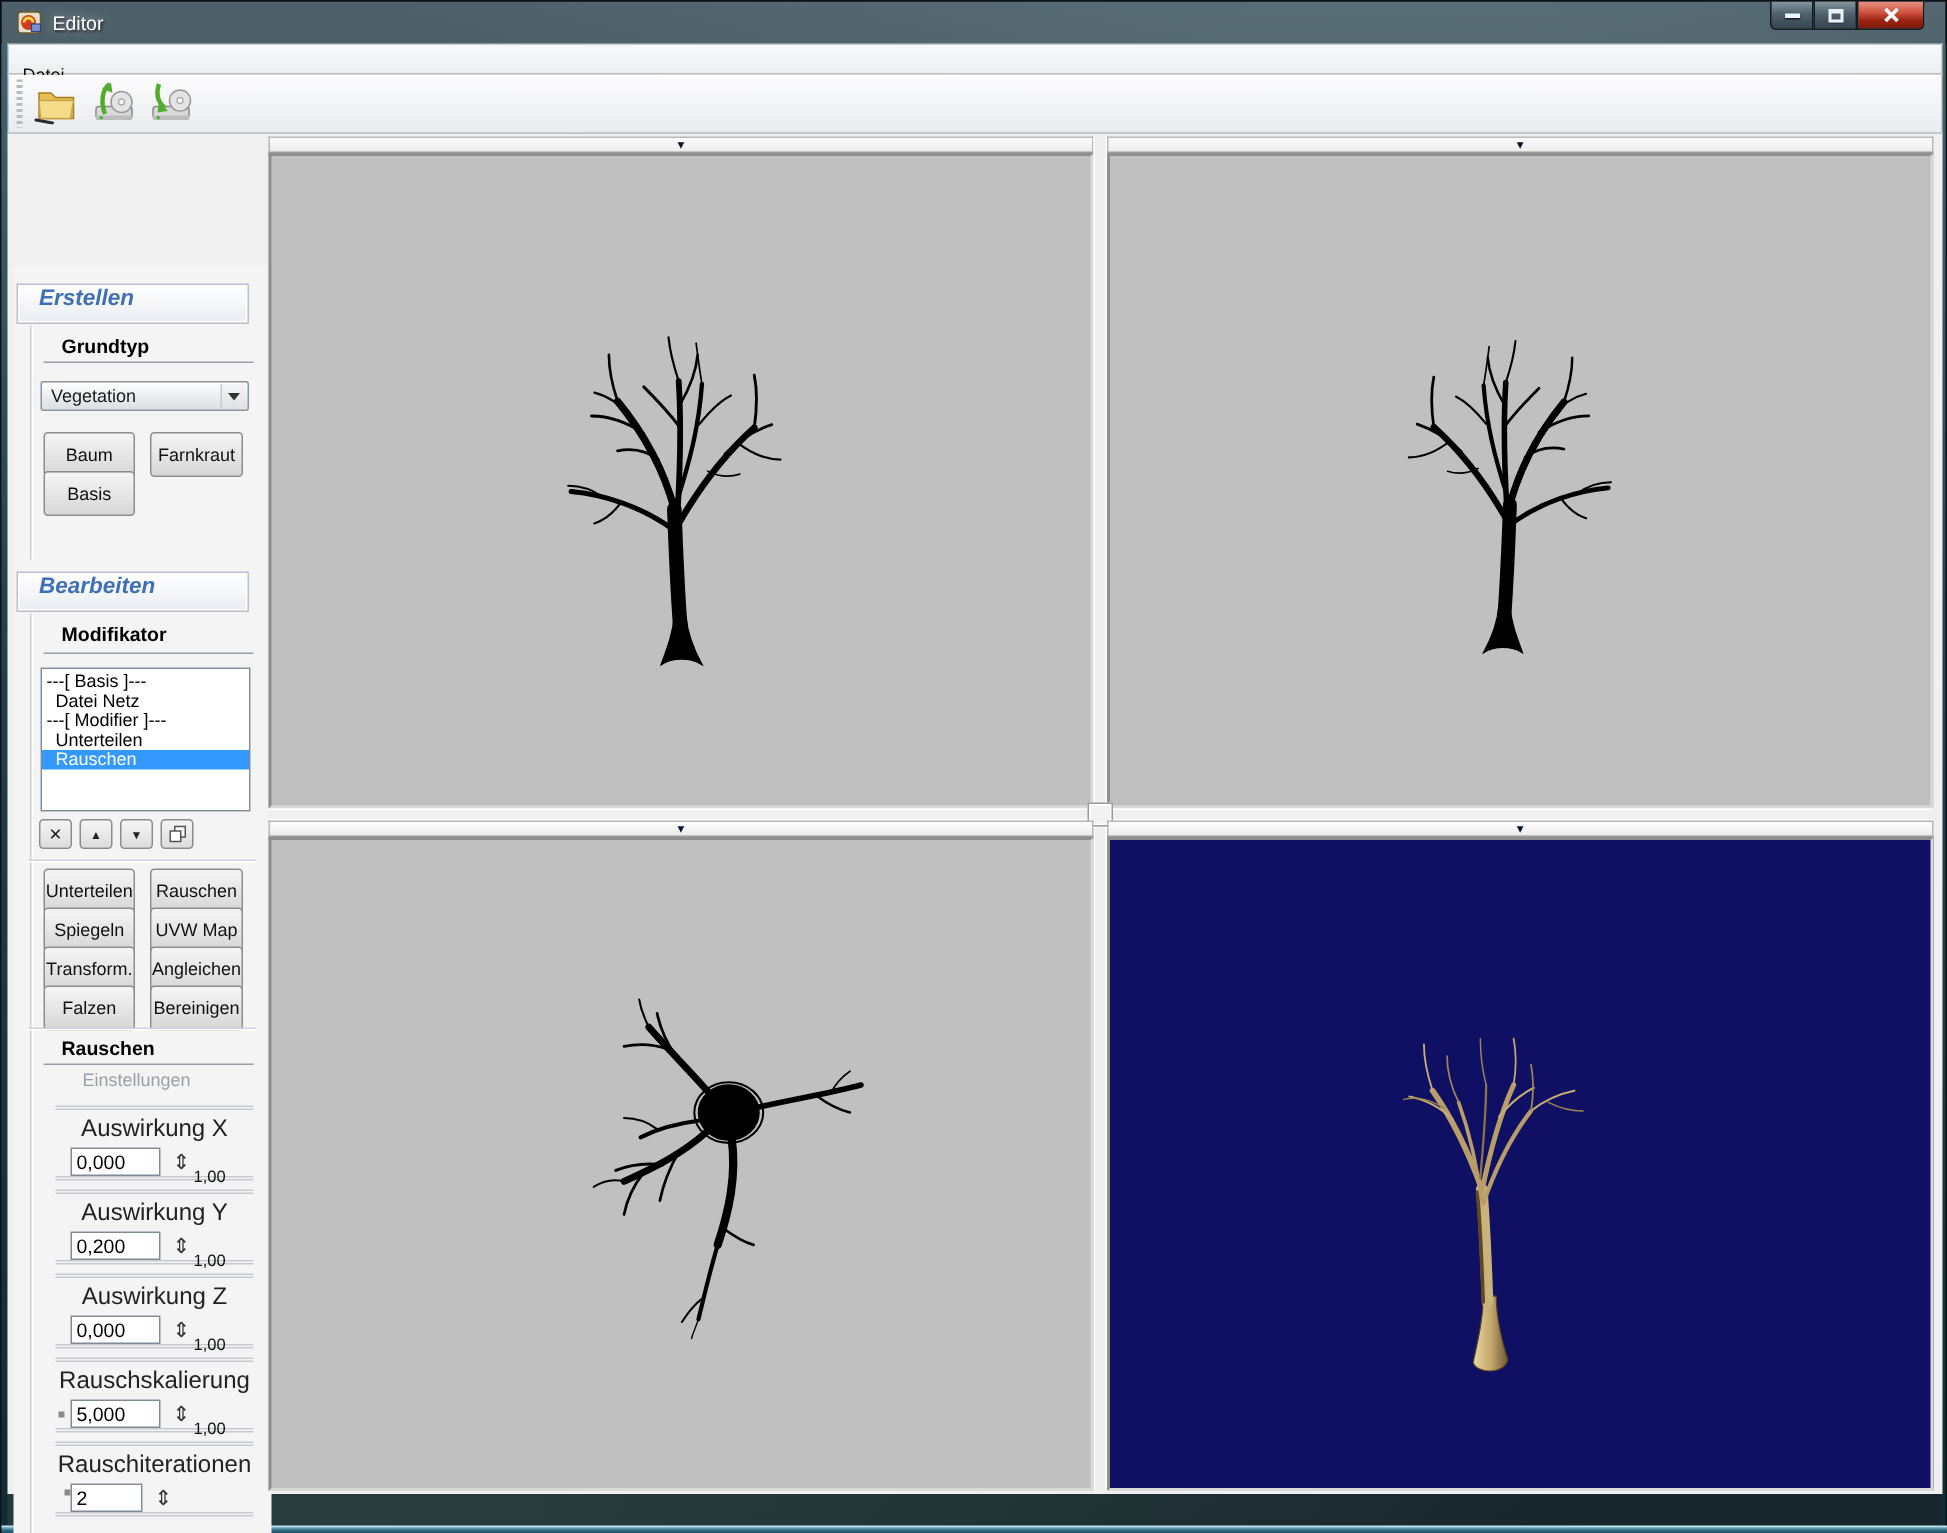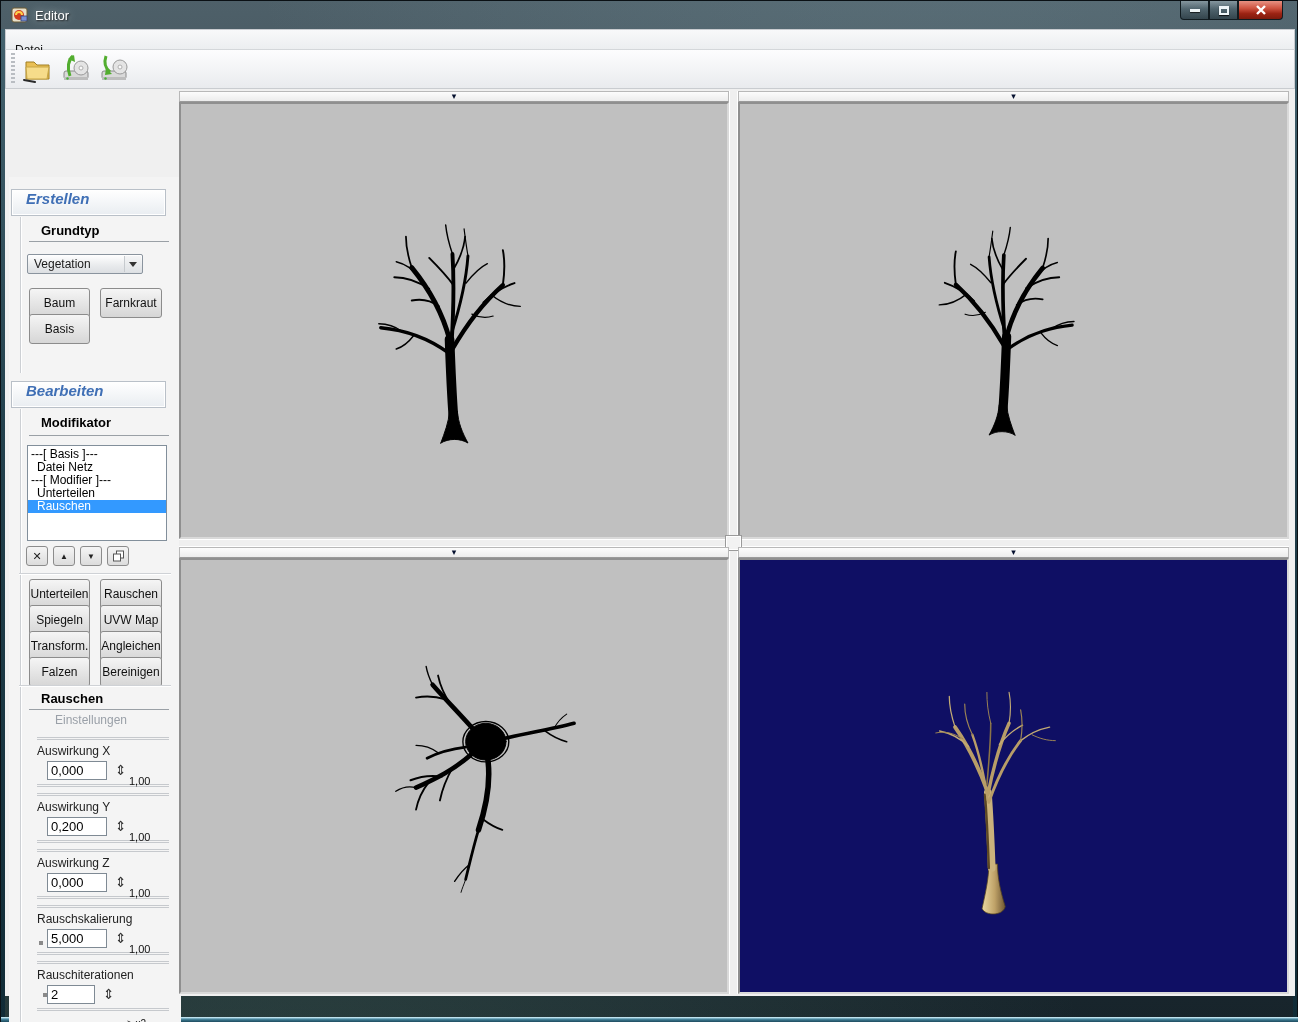--- a/index.html
+++ b/index.html
@@ -52,21 +52,21 @@
   
   #sidebar{position:absolute;left:4px;top:88px;width:172px;height:907px;background:#f4f4f4;}
   .panel-head{position:absolute;left:2px;width:155px;height:27px;
     border:1px solid #b9c0c8;box-shadow:inset 0 0 0 1px #fff;
     background:linear-gradient(180deg,#ffffff,#e9edf1);
     font-size:15px;font-weight:bold;font-style:italic;color:#3f6fb5;
     display:flex;align-items:flex-start;padding-left:14px;}
   .stem{position:absolute;left:11px;width:0;border-left:1px solid #cdd0d4;border-right:1px solid #ffffff;}
   .sec-label{position:absolute;left:20px;font-size:13px;font-weight:bold;color:#000000;margin-left:12px;}
   .sec-rule{position:absolute;left:20px;width:140px;height:0;border-top:1px solid #9aa0a6;}
-  .combo{position:absolute;left:18px;width:116px;height:20px;border:1px solid #8a949e;border-radius:2px;
+  .combo{position:absolute;left:18px;width:139px;height:20px;border:1px solid #8a949e;border-radius:2px;
     background:linear-gradient(180deg,#ffffff,#e8eaec 60%,#dcdfe2);display:flex;align-items:center;padding-left:6px;font-size:12px;text-align:right;}
   .combo .arrow-zone{position:absolute;right:1px;top:1px;bottom:1px;width:17px;border-left:1px solid #c6cace;
     background:linear-gradient(180deg,#f4f5f6,#dfe2e5);display:flex;align-items:center;justify-content:center;}
   .down-tri{width:0;height:0;border-left:4px solid transparent;border-right:4px solid transparent;border-top:5px solid #333;}
   .btn{position:absolute;height:30px;border:1px solid #8c8c8c;border-radius:3px;
     background:linear-gradient(180deg,#f5f5f5,#e4e4e4 55%,#d6d6d6);
     display:flex;align-items:center;justify-content:center;font-size:12px;color:#111;}
   .btn.w-l{left:20px;width:61px;}
   .btn.w-r{left:91px;width:62px;}
   #mod-list{position:absolute;left:18px;top:268px;width:140px;height:96px;background:#fff;border:1px solid #828f9b;
@@ -74,21 +74,21 @@
   .mod-item{height:13px;line-height:13px;padding-left:3px;white-space:pre;color:#000;}
   .mod-item.indent{padding-left:9px;}
   .mod-item.selected{background:#3399ff;color:#fff;}
   .mini-btn{position:absolute;top:369px;width:22px;height:20px;border:1px solid #8c8c8c;border-radius:3px;
     background:linear-gradient(180deg,#f5f5f5,#dcdcdc);display:flex;align-items:center;justify-content:center;
     font-size:11px;font-weight:bold;color:#222;}
   .divider{position:absolute;height:0;border-top:1px solid #cfd2d6;border-bottom:1px solid #ffffff;}
 
   .field-block{position:absolute;left:28px;width:132px;height:50px;
     border-top:3px double #c6c9cd;border-bottom:3px double #c6c9cd;}
-  .field-label{font-size:12px;color:#222;margin-top:4px;}
+  .field-label{text-align:center;font-size:16px;color:#222;margin-top:4px;}
   .field-row{position:relative;margin-top:3px;height:20px;}
   .field-input{position:absolute;left:10px;top:0;width:60px;height:19px;border:1px solid #7f8a94;
     font-size:13px;padding:0 3px;font-family:"Liberation Sans",sans-serif;background:#fff;color:#000;}
   .field-input.narrow{width:48px;}
   .spinner{position:absolute;left:78px;top:1px;font-size:14px;color:#333;}
   .step-val{position:absolute;left:92px;top:14px;font-size:11px;color:#111;}
   .step-x2{position:absolute;left:90px;top:-2px;font-size:10px;color:#111;line-height:11px;white-space:pre;margin-top:36px;}
   .grip-dot{position:absolute;width:4px;height:4px;background:#8a8a8a;}
   .subtitle{position:absolute;left:2px;width:160px;text-align:center;font-size:12px;color:#9aa0a8;}
 

